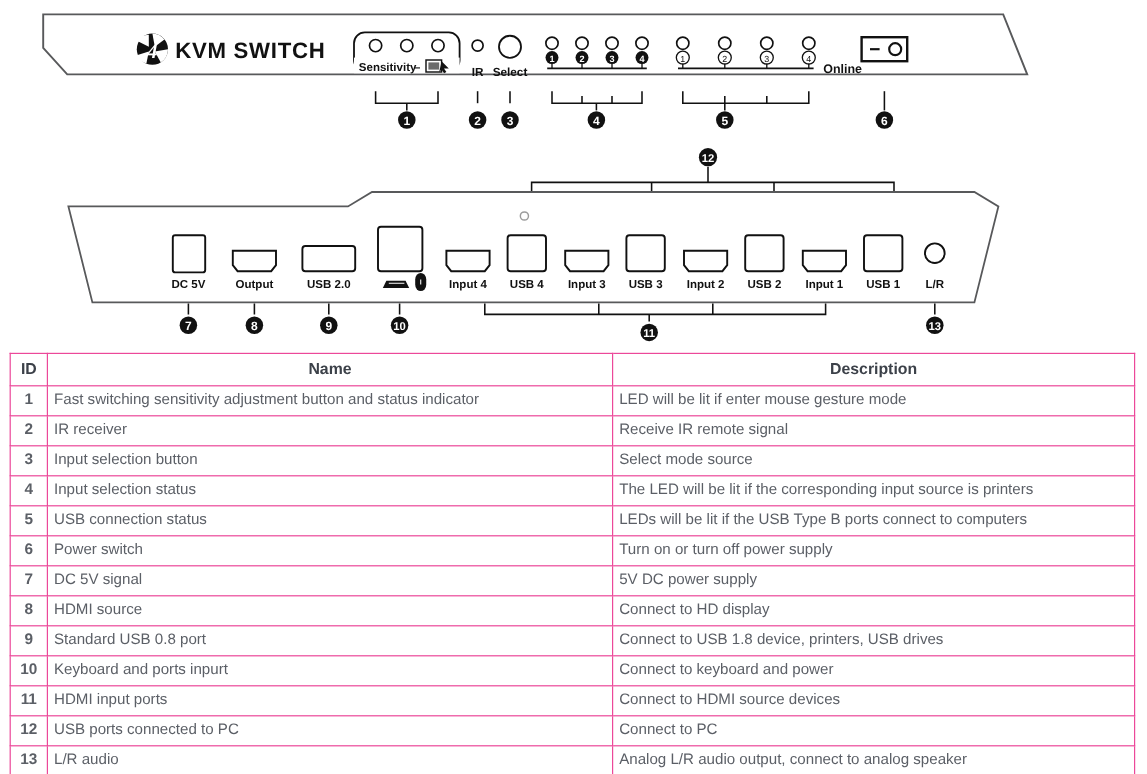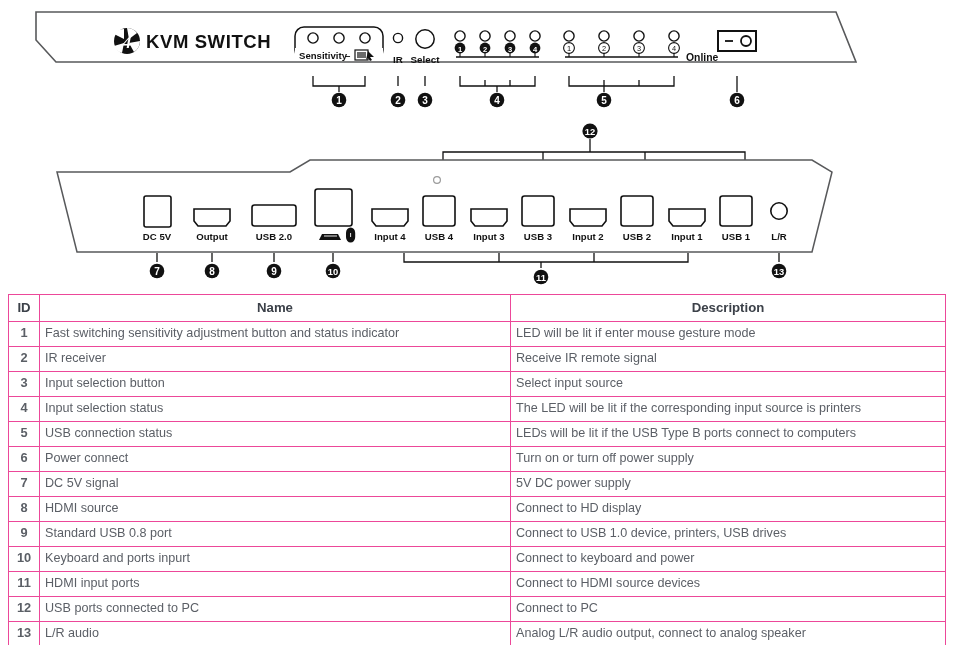--- a/index.html
+++ b/index.html
@@ -263,51 +263,51 @@
       <td class="col-desc">LED will be lit if enter mouse gesture mode</td>
     </tr>
     <tr>
       <td class="col-id">2</td>
       <td class="col-name">IR receiver</td>
       <td class="col-desc">Receive IR remote signal</td>
     </tr>
     <tr>
       <td class="col-id">3</td>
       <td class="col-name">Input selection button</td>
-      <td class="col-desc">Select input source</td>
+      <td class="col-desc">Select mode source</td>
     </tr>
     <tr>
       <td class="col-id">4</td>
       <td class="col-name">Input selection status</td>
       <td class="col-desc">The LED will be lit if the corresponding input source is printers</td>
     </tr>
     <tr>
       <td class="col-id">5</td>
       <td class="col-name">USB connection status</td>
       <td class="col-desc">LEDs will be lit if the USB Type B ports connect to computers</td>
     </tr>
     <tr>
       <td class="col-id">6</td>
-      <td class="col-name">Power connect</td>
+      <td class="col-name">Power switch</td>
       <td class="col-desc">Turn on or turn off power supply</td>
     </tr>
     <tr>
       <td class="col-id">7</td>
       <td class="col-name">DC 5V signal</td>
       <td class="col-desc">5V DC power supply</td>
     </tr>
     <tr>
       <td class="col-id">8</td>
       <td class="col-name">HDMI source</td>
       <td class="col-desc">Connect to HD display</td>
     </tr>
     <tr>
       <td class="col-id">9</td>
       <td class="col-name">Standard USB 0.8 port</td>
-      <td class="col-desc">Connect to USB 1.0 device, printers, USB drives</td>
+      <td class="col-desc">Connect to USB 1.8 device, printers, USB drives</td>
     </tr>
     <tr>
       <td class="col-id">10</td>
       <td class="col-name">Keyboard and ports inpurt</td>
       <td class="col-desc">Connect to keyboard and power</td>
     </tr>
     <tr>
       <td class="col-id">11</td>
       <td class="col-name">HDMI input ports</td>
       <td class="col-desc">Connect to HDMI source devices</td>

